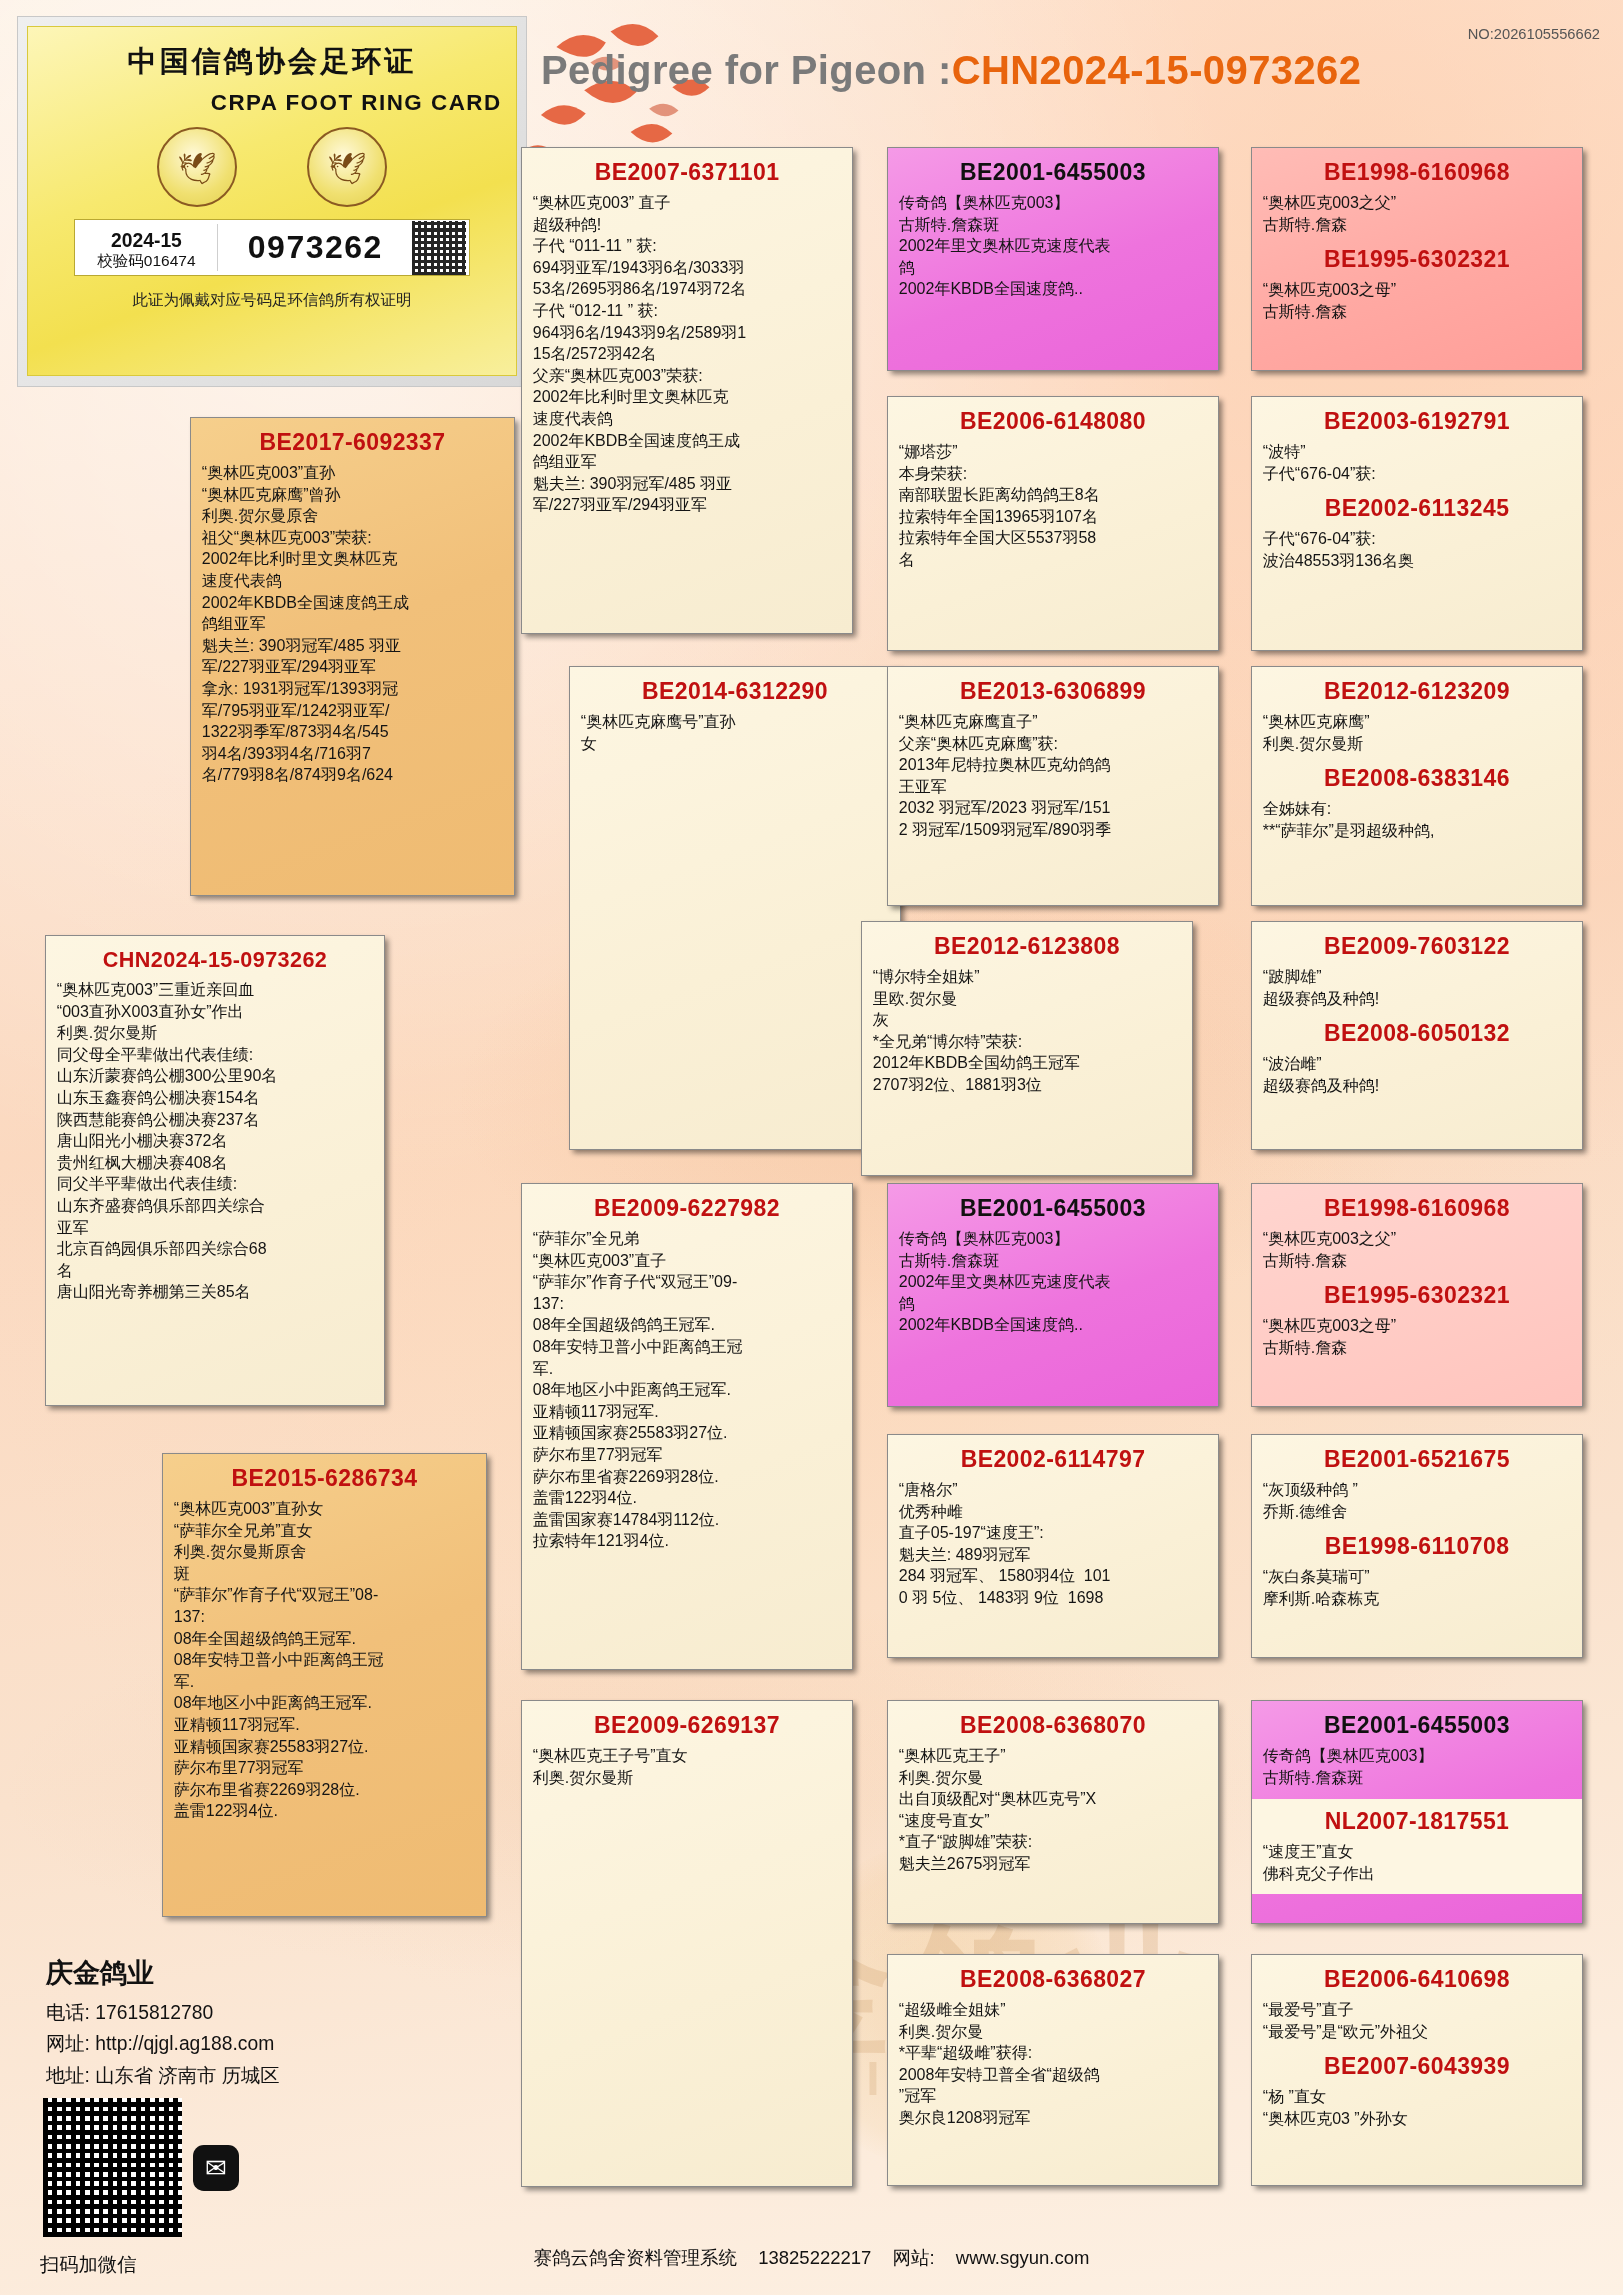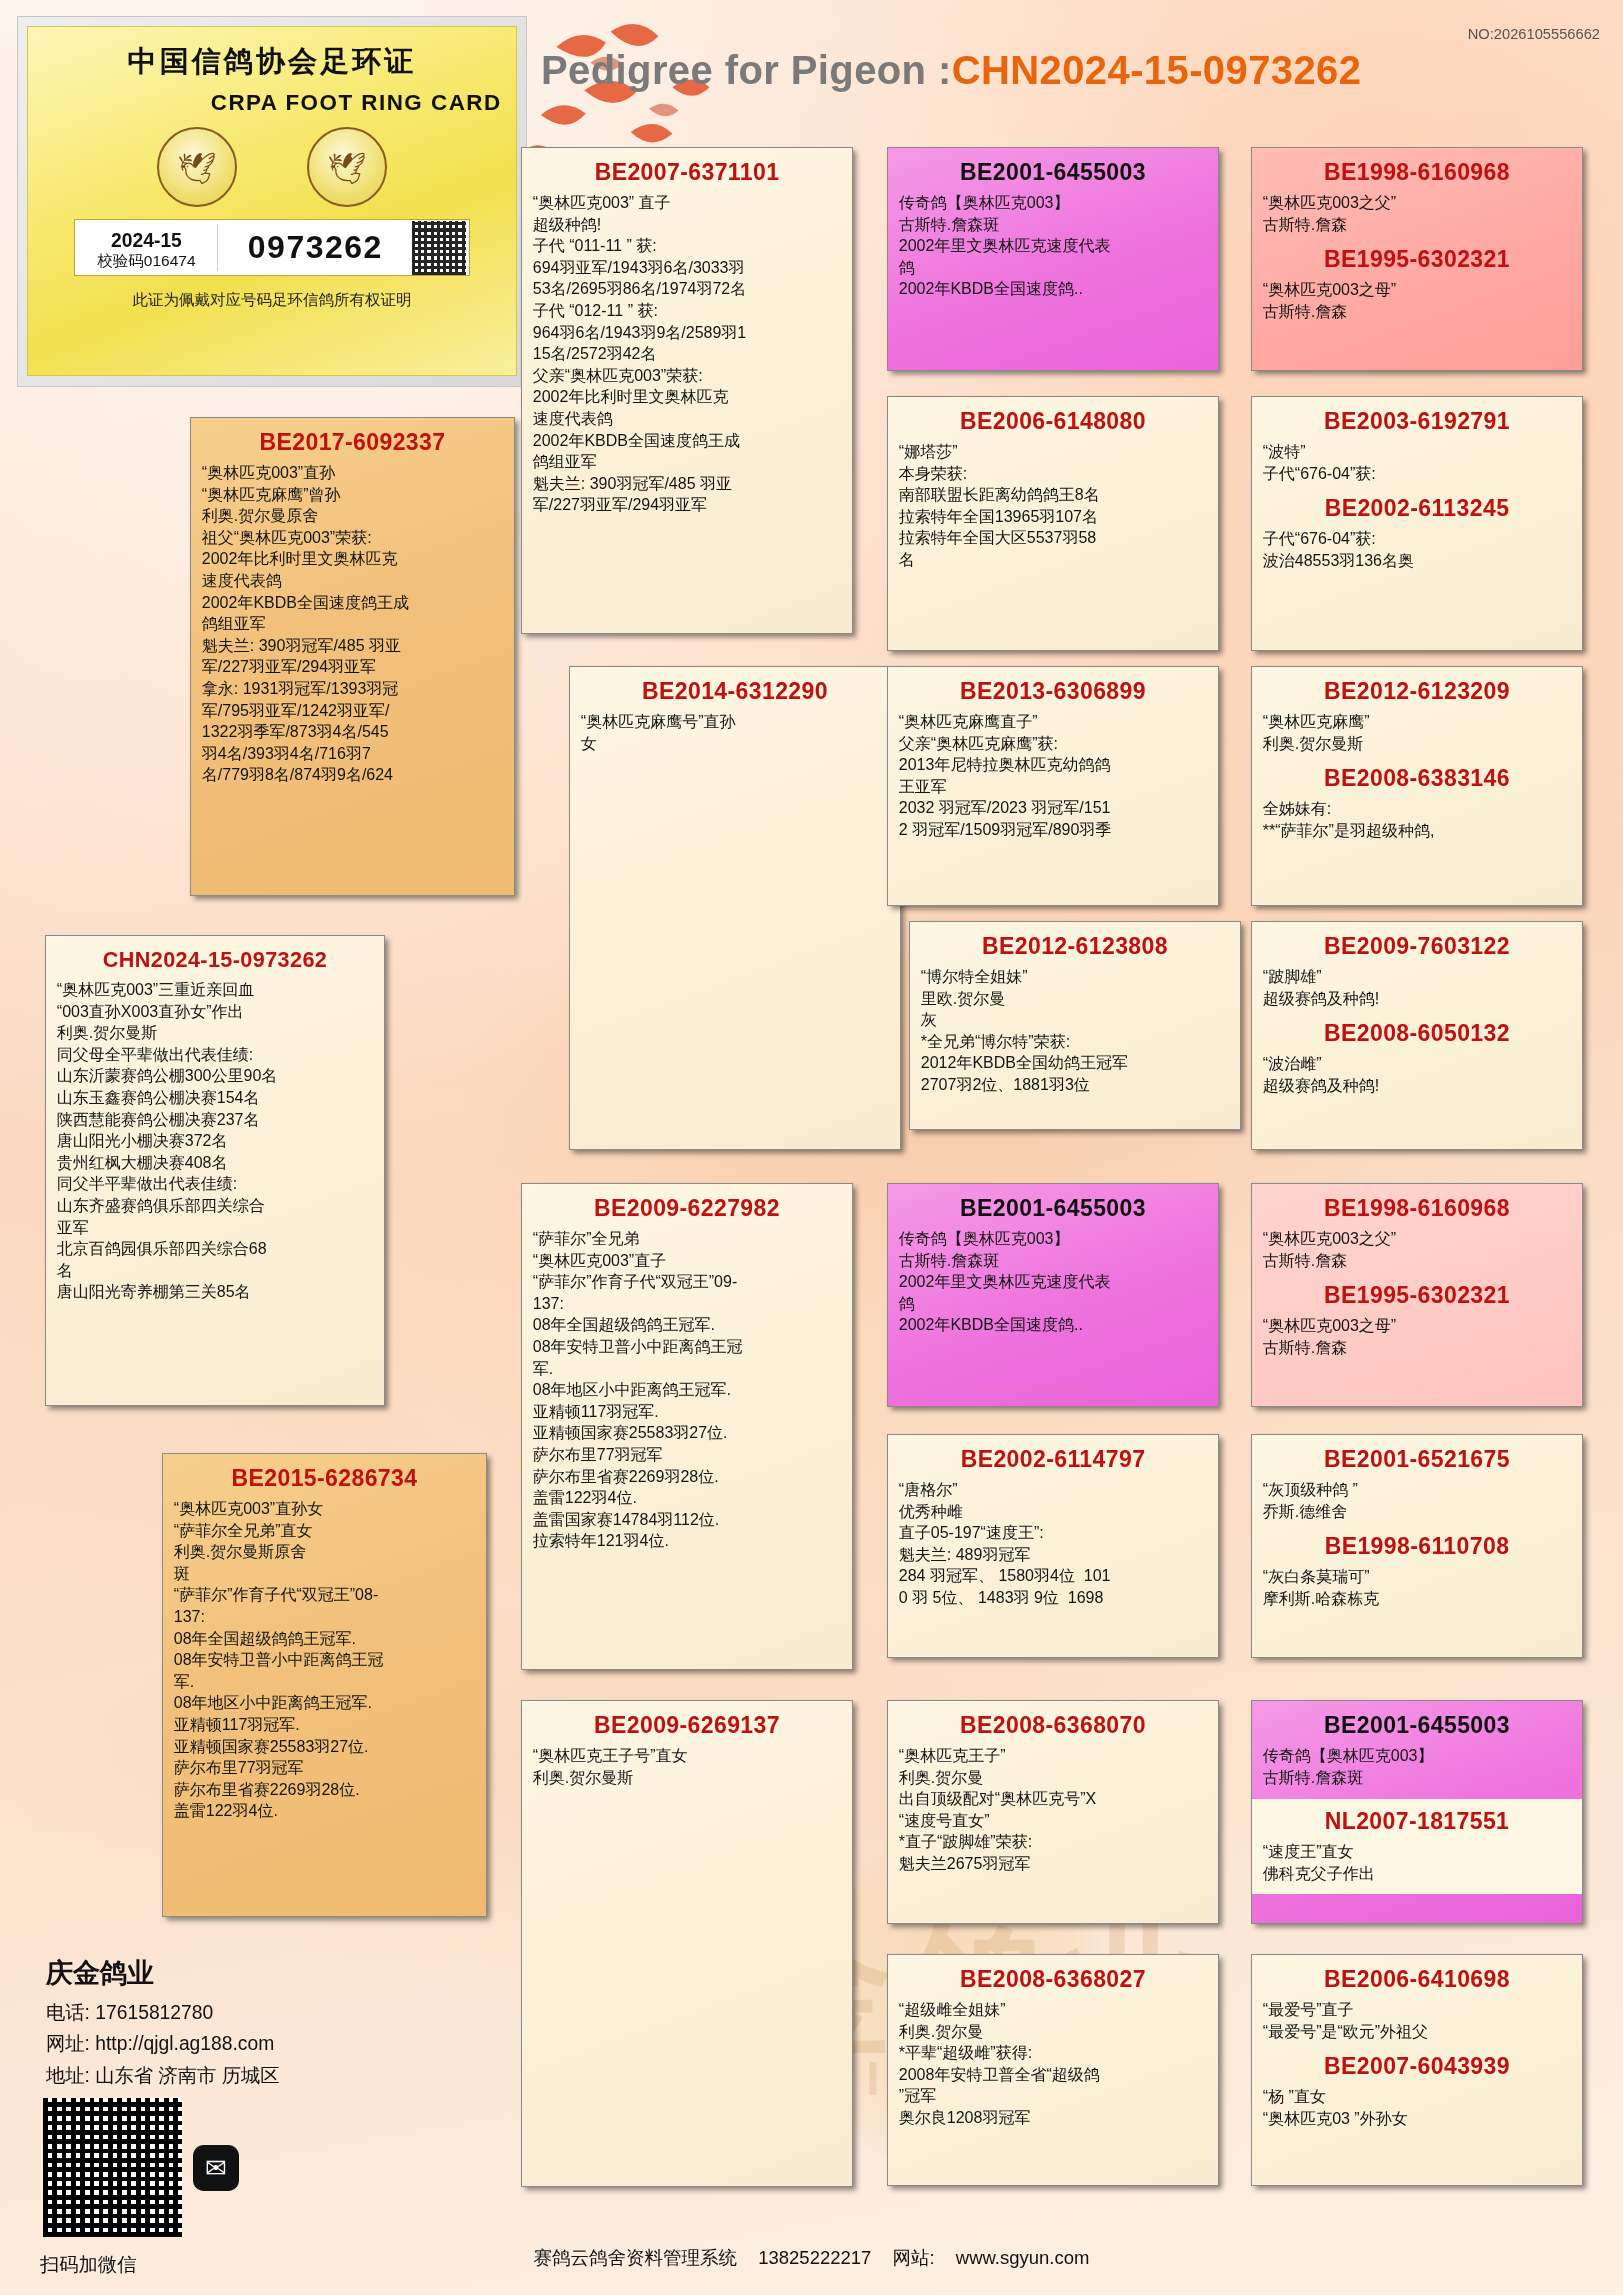--- a/index.html
+++ b/index.html
@@ -364,21 +364,21 @@
 <div class="box th-cream" style="left:887px; top:666px; width:332px; height:240px;">
   <div class="ring">BE2013-6306899</div>
   <div class="body">“奥林匹克麻鹰直子”
 父亲“奥林匹克麻鹰”获:
 2013年尼特拉奥林匹克幼鸽鸽
 王亚军
 2032 羽冠军/2023 羽冠军/151
 2 羽冠军/1509羽冠军/890羽季</div>
 </div>
 
-<div class="box th-cream" style="left:909px; top:921px; width:332px; height:209px;">
+<div class="box th-cream" style="left:861px; top:921px; width:332px; height:255px;">
   <div class="ring">BE2012-6123808</div>
   <div class="body">“博尔特全姐妹”
 里欧.贺尔曼
 灰
 *全兄弟“博尔特”荣获:
 2012年KBDB全国幼鸽王冠军
 2707羽2位、1881羽3位</div>
 </div>
 
 <div class="box th-magenta" style="left:887px; top:1183px; width:332px; height:224px;">

